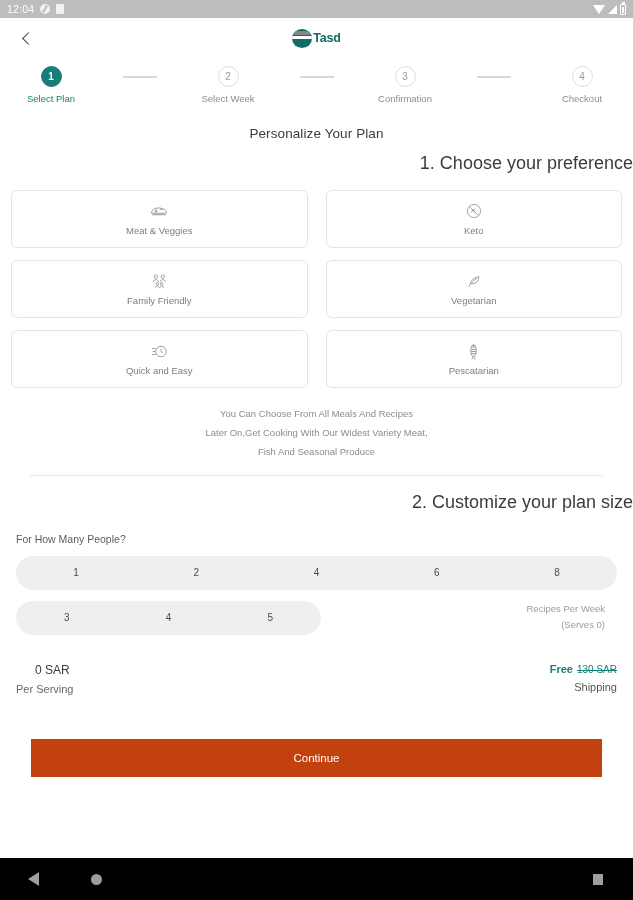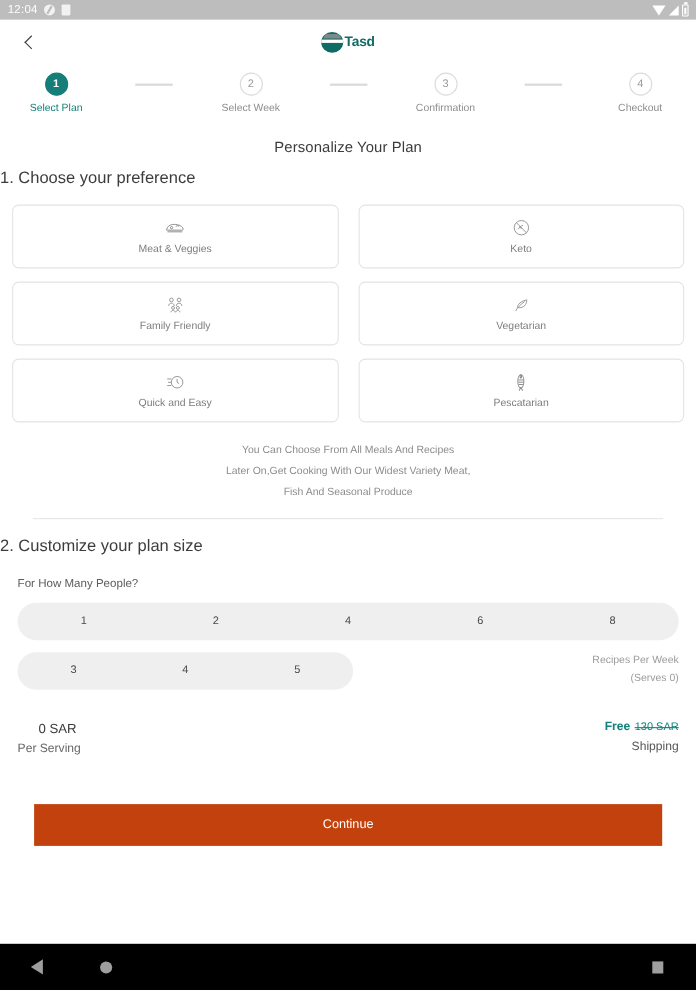--- a/index.html
+++ b/index.html
@@ -92,21 +92,21 @@
     margin-top: 10px; max-width: 34px; margin-left: auto; margin-right: auto;
   }
   .line-wrap { flex: 1; display: flex; justify-content: center; }
 
   
   .h-title {
     text-align: center; font-size: 13.5px; color: #3c3c3c;
     margin-top: 14px; letter-spacing: .1px;
   }
   .h-sub {
-    text-align: left; font-size: 15px; color: #3c3c3c;
+    text-align: right; font-size: 18px; color: #3c3c3c;
     margin-top: 12px;
   }
 
   
   .pref-grid {
     display: grid; grid-template-columns: 1fr 1fr;
     gap: 12px 18px;
     padding: 16px 11px 0 11px;
   }
   .pref-card {
@@ -137,21 +137,21 @@
   }
   .seg.short { width: 305px; }
   .seg-item {
     flex: 1; text-align: center; font-size: 10px; color: #4a4a4a;
     cursor: pointer; line-height: 34px;
   }
 
   .meals-row { display: flex; align-items: flex-end; }
   .meals-row .seg { flex: none; }
   .recipes-note {
-    margin-left: auto; text-align: right; padding-right: 16px;
+    margin-left: auto; text-align: right; padding-right: 28px;
     padding-bottom: 2px;
   }
   .recipes-note div { font-size: 9.5px; color: #9b9b9b; line-height: 16px; }
 
   
   .price-row {
     display: flex; align-items: flex-start;
     padding: 28px 16px 0 16px;
   }
   .price-left .price-main { font-size: 12px; color: #3a3a3a; padding-left: 19px;}

